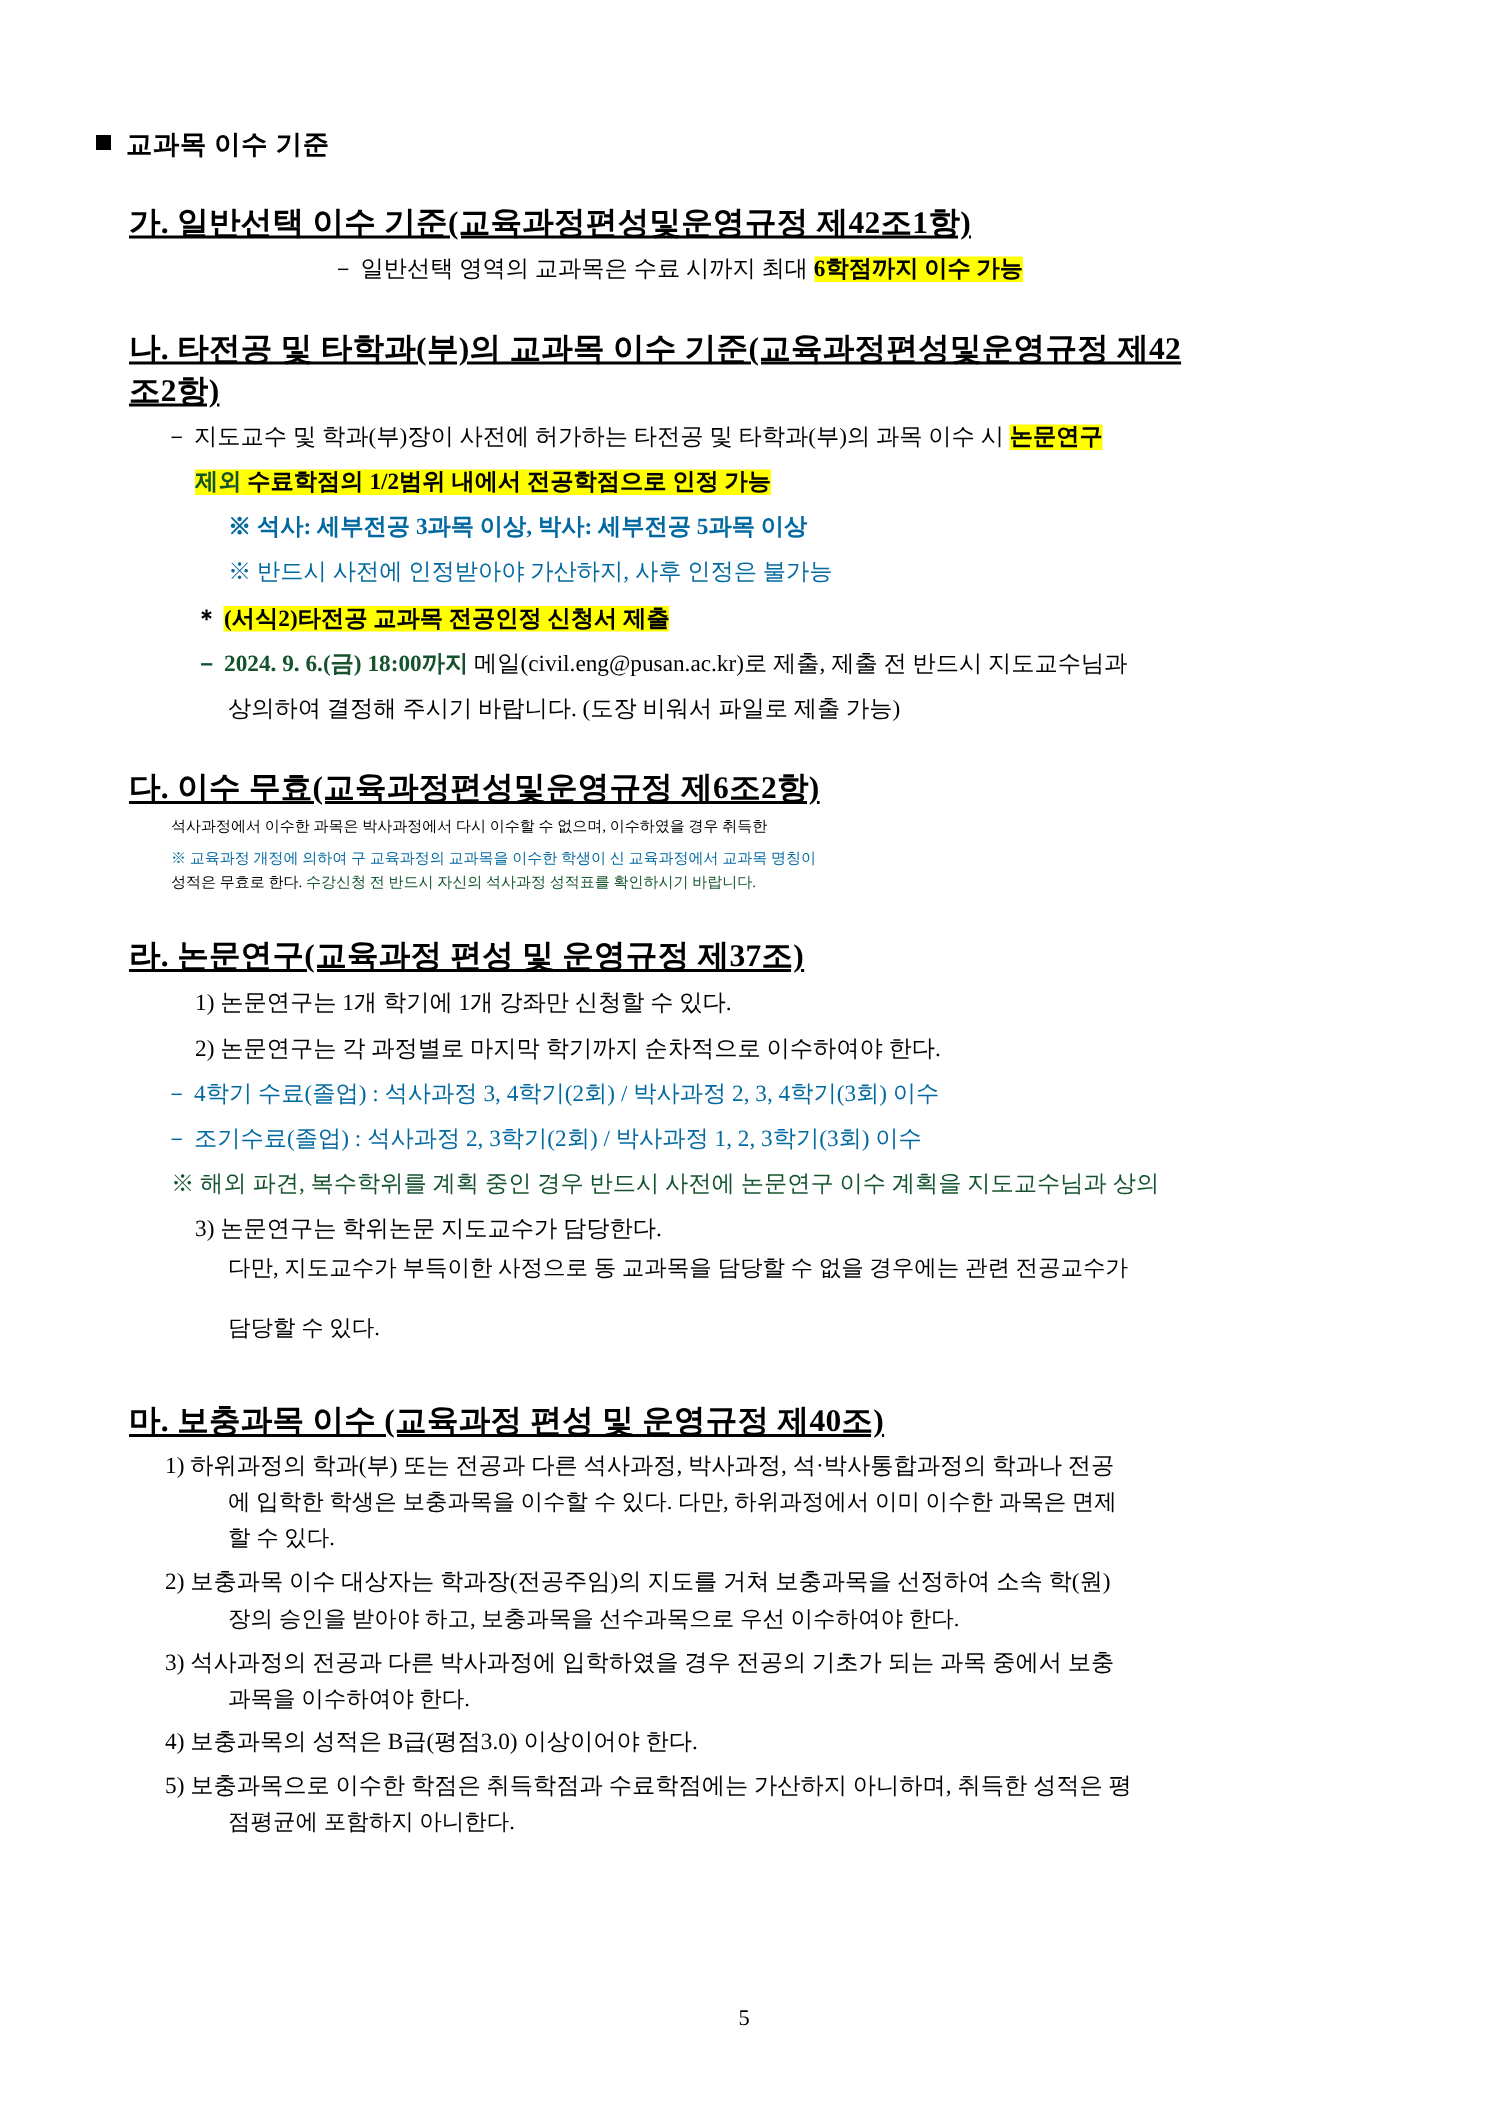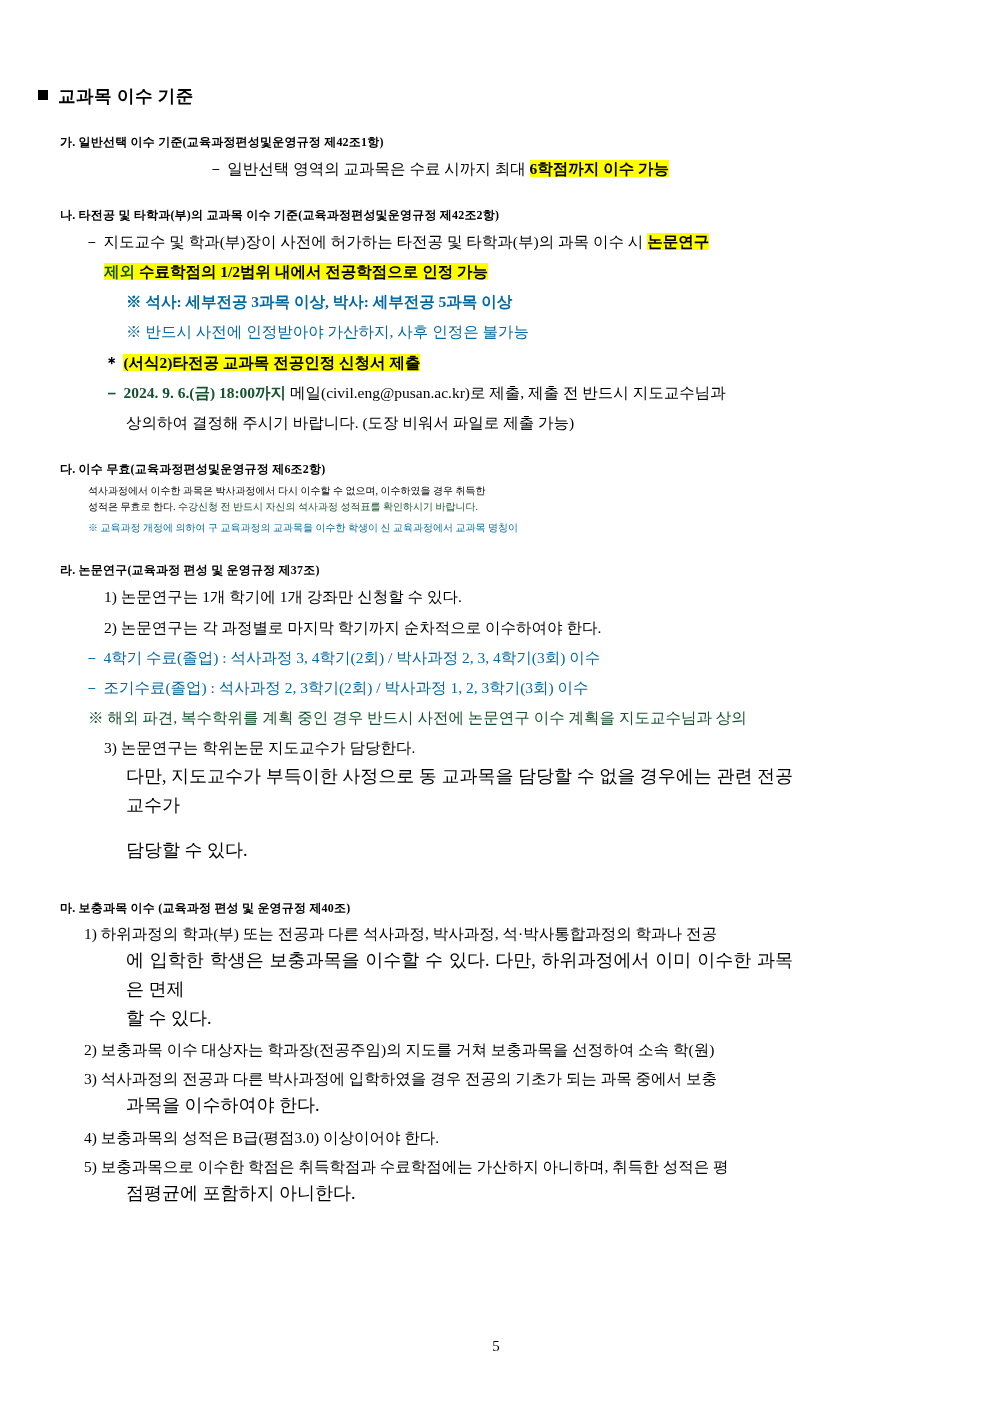--- a/index.html
+++ b/index.html
@@ -11,21 +11,21 @@
     width: 992px;
     min-height: 1403px;
     font-family: "Liberation Serif", "DejaVu Serif", serif;
     color: #000000;
     position: relative;
   }
   .page {
     width: 855px;
     min-height: 1403px;
     box-sizing: border-box;
-    padding: 72px 62px 40px 38px;
+    padding: 72px 62px 40px 64px;
     position: relative;
   }
   .sec-title {
     font-size: 17.5px;
     font-weight: bold;
     letter-spacing: 0.5px;
     margin: 12px 0 0 0;
     padding-left: 0px;
   }
   .sec-title .sq {
@@ -33,24 +33,25 @@
     width: 10px;
     height: 10px;
     background: #000;
     margin-right: 10px;
     vertical-align: 2px;
   }
   .blk {
     margin-top: 26px;
   }
   .head {
-    font-size: 12px;
+    font-size: 21px;
     font-weight: bold;
     margin-left: 22px;
     letter-spacing: 0.2px;
+    text-decoration: underline;
   }
   .line {
     font-size: 15.5px;
     line-height: 1.62;
     margin-top: 5px;
   }
   .ind1 { margin-left: 50px; }
   .ind2 { margin-left: 66px; }
   .ind3 { margin-left: 88px; }
   .ind-hang {
@@ -90,21 +91,21 @@
   }
   .para2 {
     font-size: 15.5px;
     line-height: 1.62;
     margin-top: 4px;
     margin-left: 66px;
     text-indent: -20px;
     text-align: justify;
   }
   .subsub {
-    font-size: 18px;
+    font-size: 15px;
     line-height: 1.62;
     margin-top: 2px;
     margin-left: 88px;
     text-align: justify;
   }
 </style>
 </head>
 <body>
 
 <div class="page">
@@ -135,44 +136,45 @@
     </div>
     <div class="line ind-hang2 just">
       <span class="red bold">－ 2024. 9. 6.(금) 18:00까지</span><span> 메일(civil.eng@pusan.ac.kr)로 제출, 제출 전 반드시 지도교수님과</span>
     </div>
     <div class="line ind3">상의하여 결정해 주시기 바랍니다. (도장 비워서 파일로 제출 가능)</div>
   </div>
 
   <div class="blk">
     <div class="head">다. 이수 무효(교육과정편성및운영규정 제6조2항)</div>
     <div class="para">석사과정에서 이수한 과목은 박사과정에서 다시 이수할 수 없으며, 이수하였을 경우 취득한</div>
+    <div class="para blue">※ 교육과정 개정에 의하여 구 교육과정의 교과목을 이수한 학생이 신 교육과정에서 교과목 명칭이</div>
     <div class="para" style="margin-top:0">
       <span>성적은 무효로 한다. </span><span class="red">수강신청 전 반드시 자신의 석사과정 성적표를 확인하시기 바랍니다.</span>
     </div>
-    <div class="para blue">※ 교육과정 개정에 의하여 구 교육과정의 교과목을 이수한 학생이 신 교육과정에서 교과목 명칭이</div>
   </div>
 
   <div class="blk">
     <div class="head">라. 논문연구(교육과정 편성 및 운영규정 제37조)</div>
     <div class="line ind2">1) 논문연구는 1개 학기에 1개 강좌만 신청할 수 있다.</div>
     <div class="line ind2">2) 논문연구는 각 과정별로 마지막 학기까지 순차적으로 이수하여야 한다.</div>
     <div class="line ind2 blue" style="text-indent:-20px">－ 4학기 수료(졸업) : 석사과정 3, 4학기(2회) / 박사과정 2, 3, 4학기(3회) 이수</div>
     <div class="line ind2 blue" style="text-indent:-20px">－ 조기수료(졸업) : 석사과정 2, 3학기(2회) / 박사과정 1, 2, 3학기(3회) 이수</div>
     <div class="line ind1 red">※ 해외 파견, 복수학위를 계획 중인 경우 반드시 사전에 논문연구 이수 계획을 지도교수님과 상의</div>
     <div class="line ind2">3) 논문연구는 학위논문 지도교수가 담당한다.</div>
     <div class="subsub">다만, 지도교수가 부득이한 사정으로 동 교과목을 담당할 수 없을 경우에는 관련 전공교수가</div>
     <div class="subsub" style="margin-top:16px">담당할 수 있다.</div>
   </div>
 
   <div class="blk" style="margin-top:34px">
     <div class="head">마. 보충과목 이수 (교육과정 편성 및 운영규정 제40조)</div>
     <div class="para2">1) 하위과정의 학과(부) 또는 전공과 다른 석사과정, 박사과정, 석·박사통합과정의 학과나 전공</div>
     <div class="subsub" style="margin-top:0">에 입학한 학생은 보충과목을 이수할 수 있다. 다만, 하위과정에서 이미 이수한 과목은 면제</div>
     <div class="subsub" style="margin-top:0">할 수 있다.</div>
     <div class="para2">2) 보충과목 이수 대상자는 학과장(전공주임)의 지도를 거쳐 보충과목을 선정하여 소속 학(원)</div>
+    <div class="subsub" style="margin-top:0">장의 승인을 받아야 하고, 보충과목을 선수과목으로 우선 이수하여야 한다.</div>
     <div class="para2">3) 석사과정의 전공과 다른 박사과정에 입학하였을 경우 전공의 기초가 되는 과목 중에서 보충</div>
     <div class="subsub" style="margin-top:0">과목을 이수하여야 한다.</div>
     <div class="para2">4) 보충과목의 성적은 B급(평점3.0) 이상이어야 한다.</div>
     <div class="para2">5) 보충과목으로 이수한 학점은 취득학점과 수료학점에는 가산하지 아니하며, 취득한 성적은 평</div>
     <div class="subsub" style="margin-top:0">점평균에 포함하지 아니한다.</div>
   </div>
 
   <div class="pagenum">5</div>
 </div>
 

